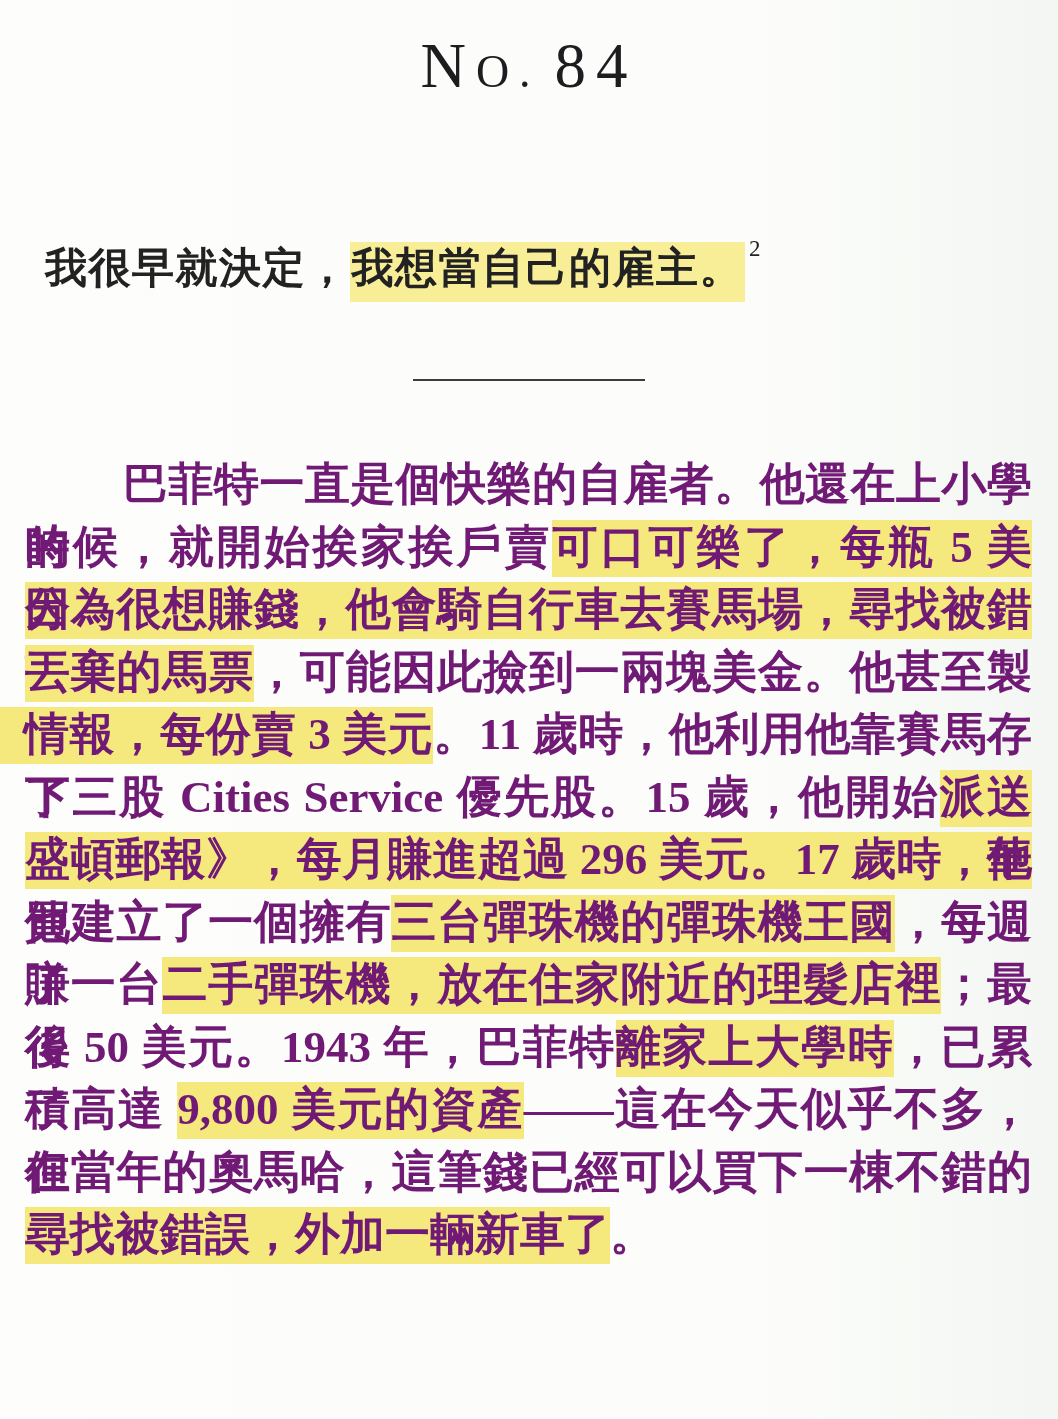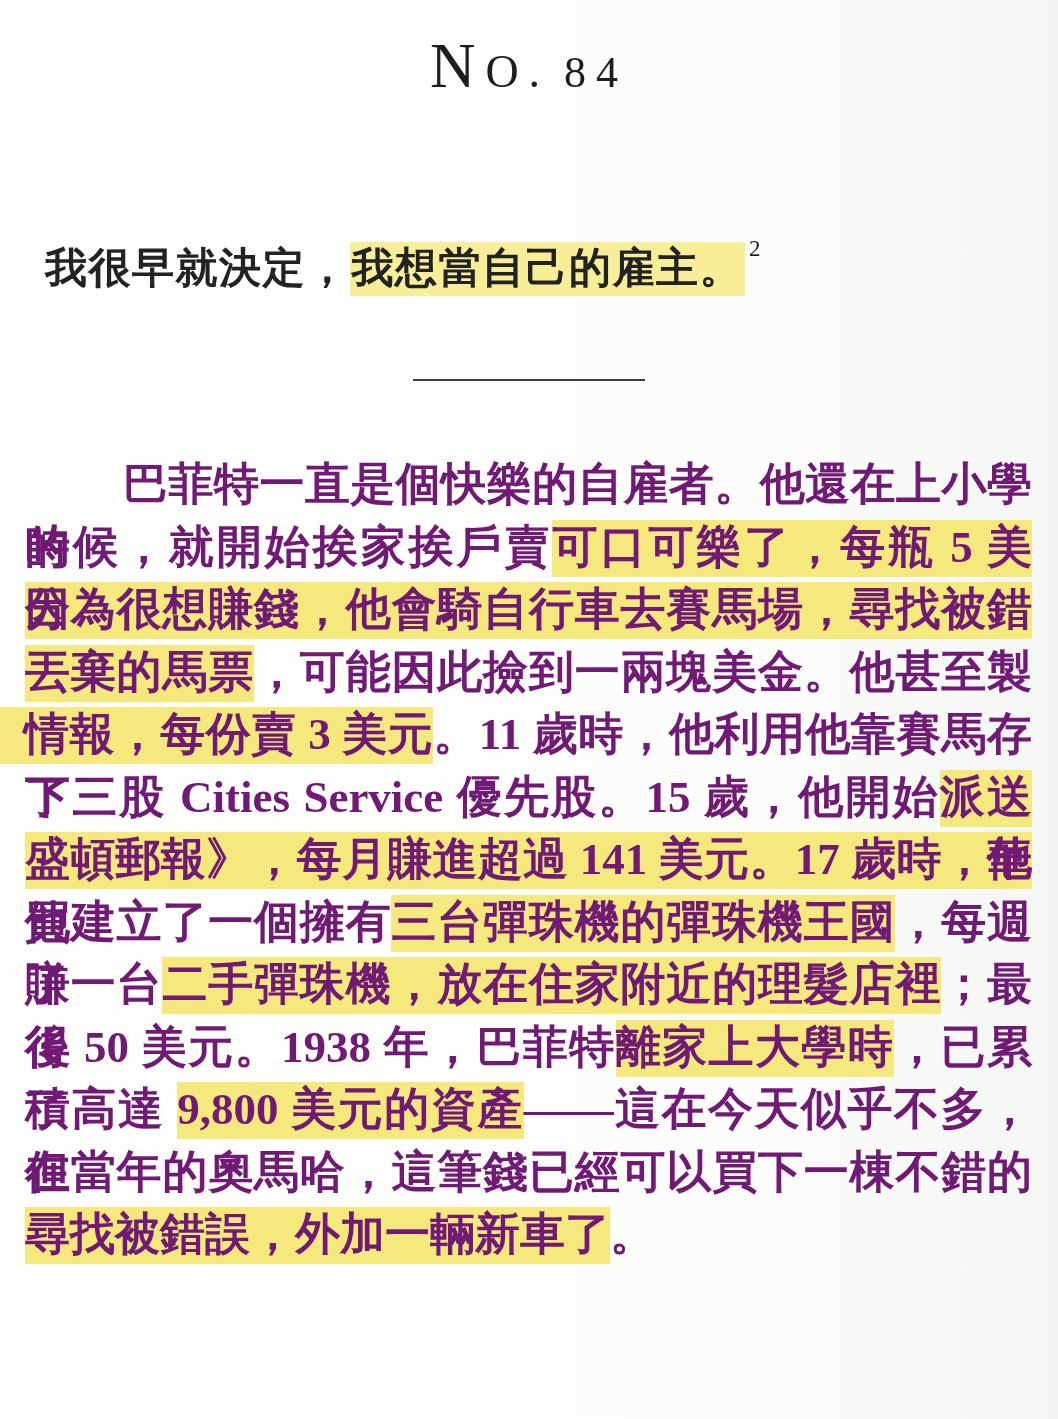--- a/index.html
+++ b/index.html
@@ -16,33 +16,33 @@
   .title{
     margin-top:30px;
     text-align:center;
     color:#1d1d1f;
     letter-spacing:10px;
     line-height:72px;
     white-space:nowrap;
   }
   .title .big{font-size:63px;}
   .title .small{font-size:46px;letter-spacing:10px;}
-  .title .num{font-size:44px;margin-left:14px;}
+  .title .num{font-size:63px;margin-left:14px;}
 
   
   .quote{
     margin:103px 0 0 45px;
     font-size:42px;
     line-height:56px;
     font-weight:bold;
     letter-spacing:1.5px;
     color:#222;
     white-space:nowrap;
   }
-  .quote .hl{background:var(--hl-quote);padding:3px 2px 5px;}
+  .quote .hl{background:var(--hl-quote);padding:3px 2px 11px;}
   .quote sup{
     font-size:23px;
     font-weight:normal;
     vertical-align:26px;
     margin-left:4px;
     font-family:"Liberation Serif",serif;
   }
 
   
   .divider{
@@ -86,22 +86,22 @@
 
   <div class="divider"></div>
 
   <div class="para">
       <div class="line indent"><span class="txt">巴菲特一直是個快樂的自雇者。他還在上小學的</span></div>
       <div class="line"><span class="txt">時候，就開始挨家挨戶賣</span><span class="hl">可口可樂了，每瓶 <span class="lat">5</span> 美分</span><span class="txt">。</span></div>
       <div class="line"><span class="txt">因為很想賺錢，他會</span><span class="hl">騎自行車去賽馬場，尋找被錯誤</span></div>
       <div class="line"><span class="hl">丟棄的馬票</span><span class="txt">，可能因此撿到一兩塊美金。他甚至製作</span></div>
       <div class="line"><span class="hl bleed">情報，每份賣 <span class="lat">3</span> 美元</span><span class="txt">。<span class="lat">11</span> 歲時，他利用他靠賽馬存下</span></div>
       <div class="line"><span class="txt">了三股 <span class="lat">Cities Service</span> 優先股。<span class="lat">15</span> 歲，他開始</span><span class="hl">派送《華</span></div>
-      <div class="line"><span class="hl">盛頓郵報》</span><span class="txt">，</span><span class="hl">每月賺進超過 <span class="lat">141</span> 美元</span><span class="txt">。<span class="lat">17</span> 歲時，他買</span></div>
+      <div class="line"><span class="hl">盛頓郵報》</span><span class="txt">，</span><span class="hl">每月賺進超過 <span class="lat">296</span> 美元</span><span class="txt">。<span class="lat">17</span> 歲時，他買</span></div>
       <div class="line"><span class="txt">他建立了一個擁有</span><span class="hl">三台彈珠機的彈珠機王國</span><span class="txt">，每週賺</span></div>
       <div class="line"><span class="txt">了一台</span><span class="hl">二手彈珠機，放在住家附近的理髮店裡</span><span class="txt">；最後</span></div>
-      <div class="line"><span class="txt">得 <span class="lat">50</span> 美元。<span class="lat">1938</span> 年，巴菲特</span><span class="hl">離家上大學時</span><span class="txt">，已累積</span></div>
+      <div class="line"><span class="txt">得 <span class="lat">50</span> 美元。<span class="lat">1943</span> 年，巴菲特</span><span class="hl">離家上大學時</span><span class="txt">，已累積</span></div>
       <div class="line"><span class="txt">了高達 </span><span class="hl"><span class="lat">9,800</span> 美元的資產</span><span class="txt">——這在今天似乎不多，但</span></div>
       <div class="line"><span class="txt">在當年的奧馬哈，這筆錢已經可以買下一棟不錯的</span><span class="hl">中</span></div>
       <div class="line last"><span class="hl">尋找被錯誤，外加一輛新車了</span><span class="txt">。</span></div>
     </div>
 
 </div>
 
 </body></html>

